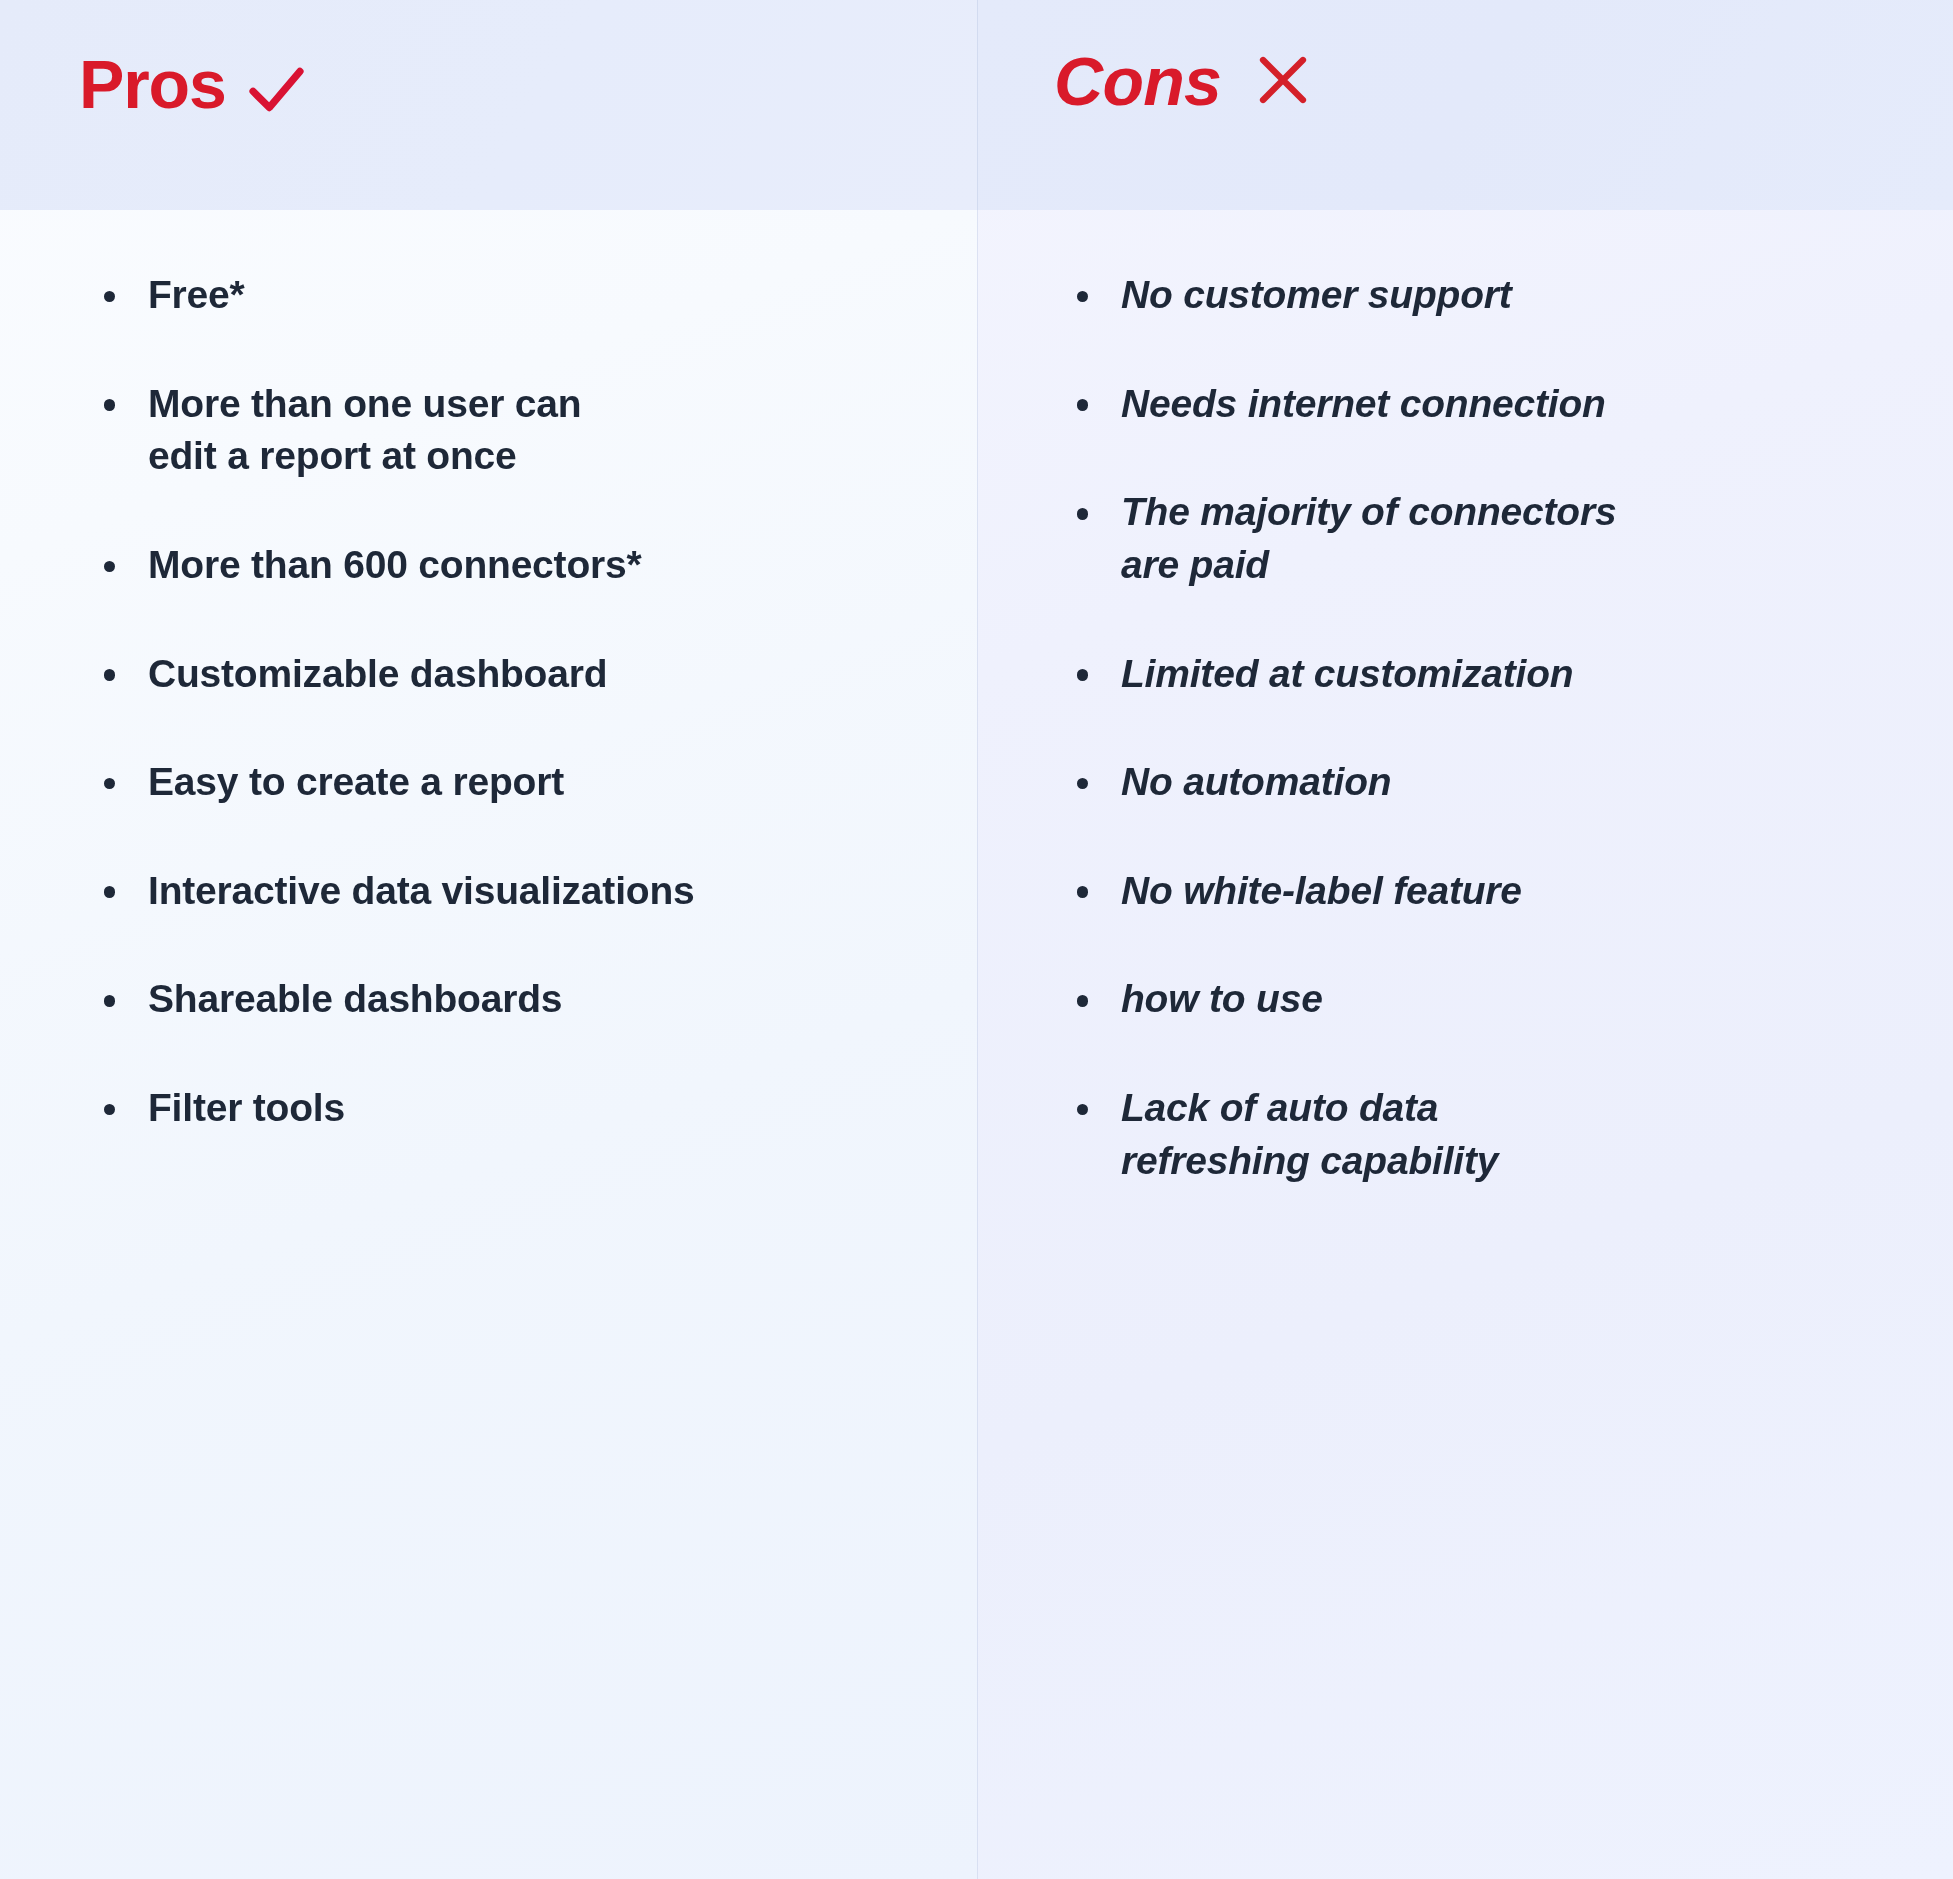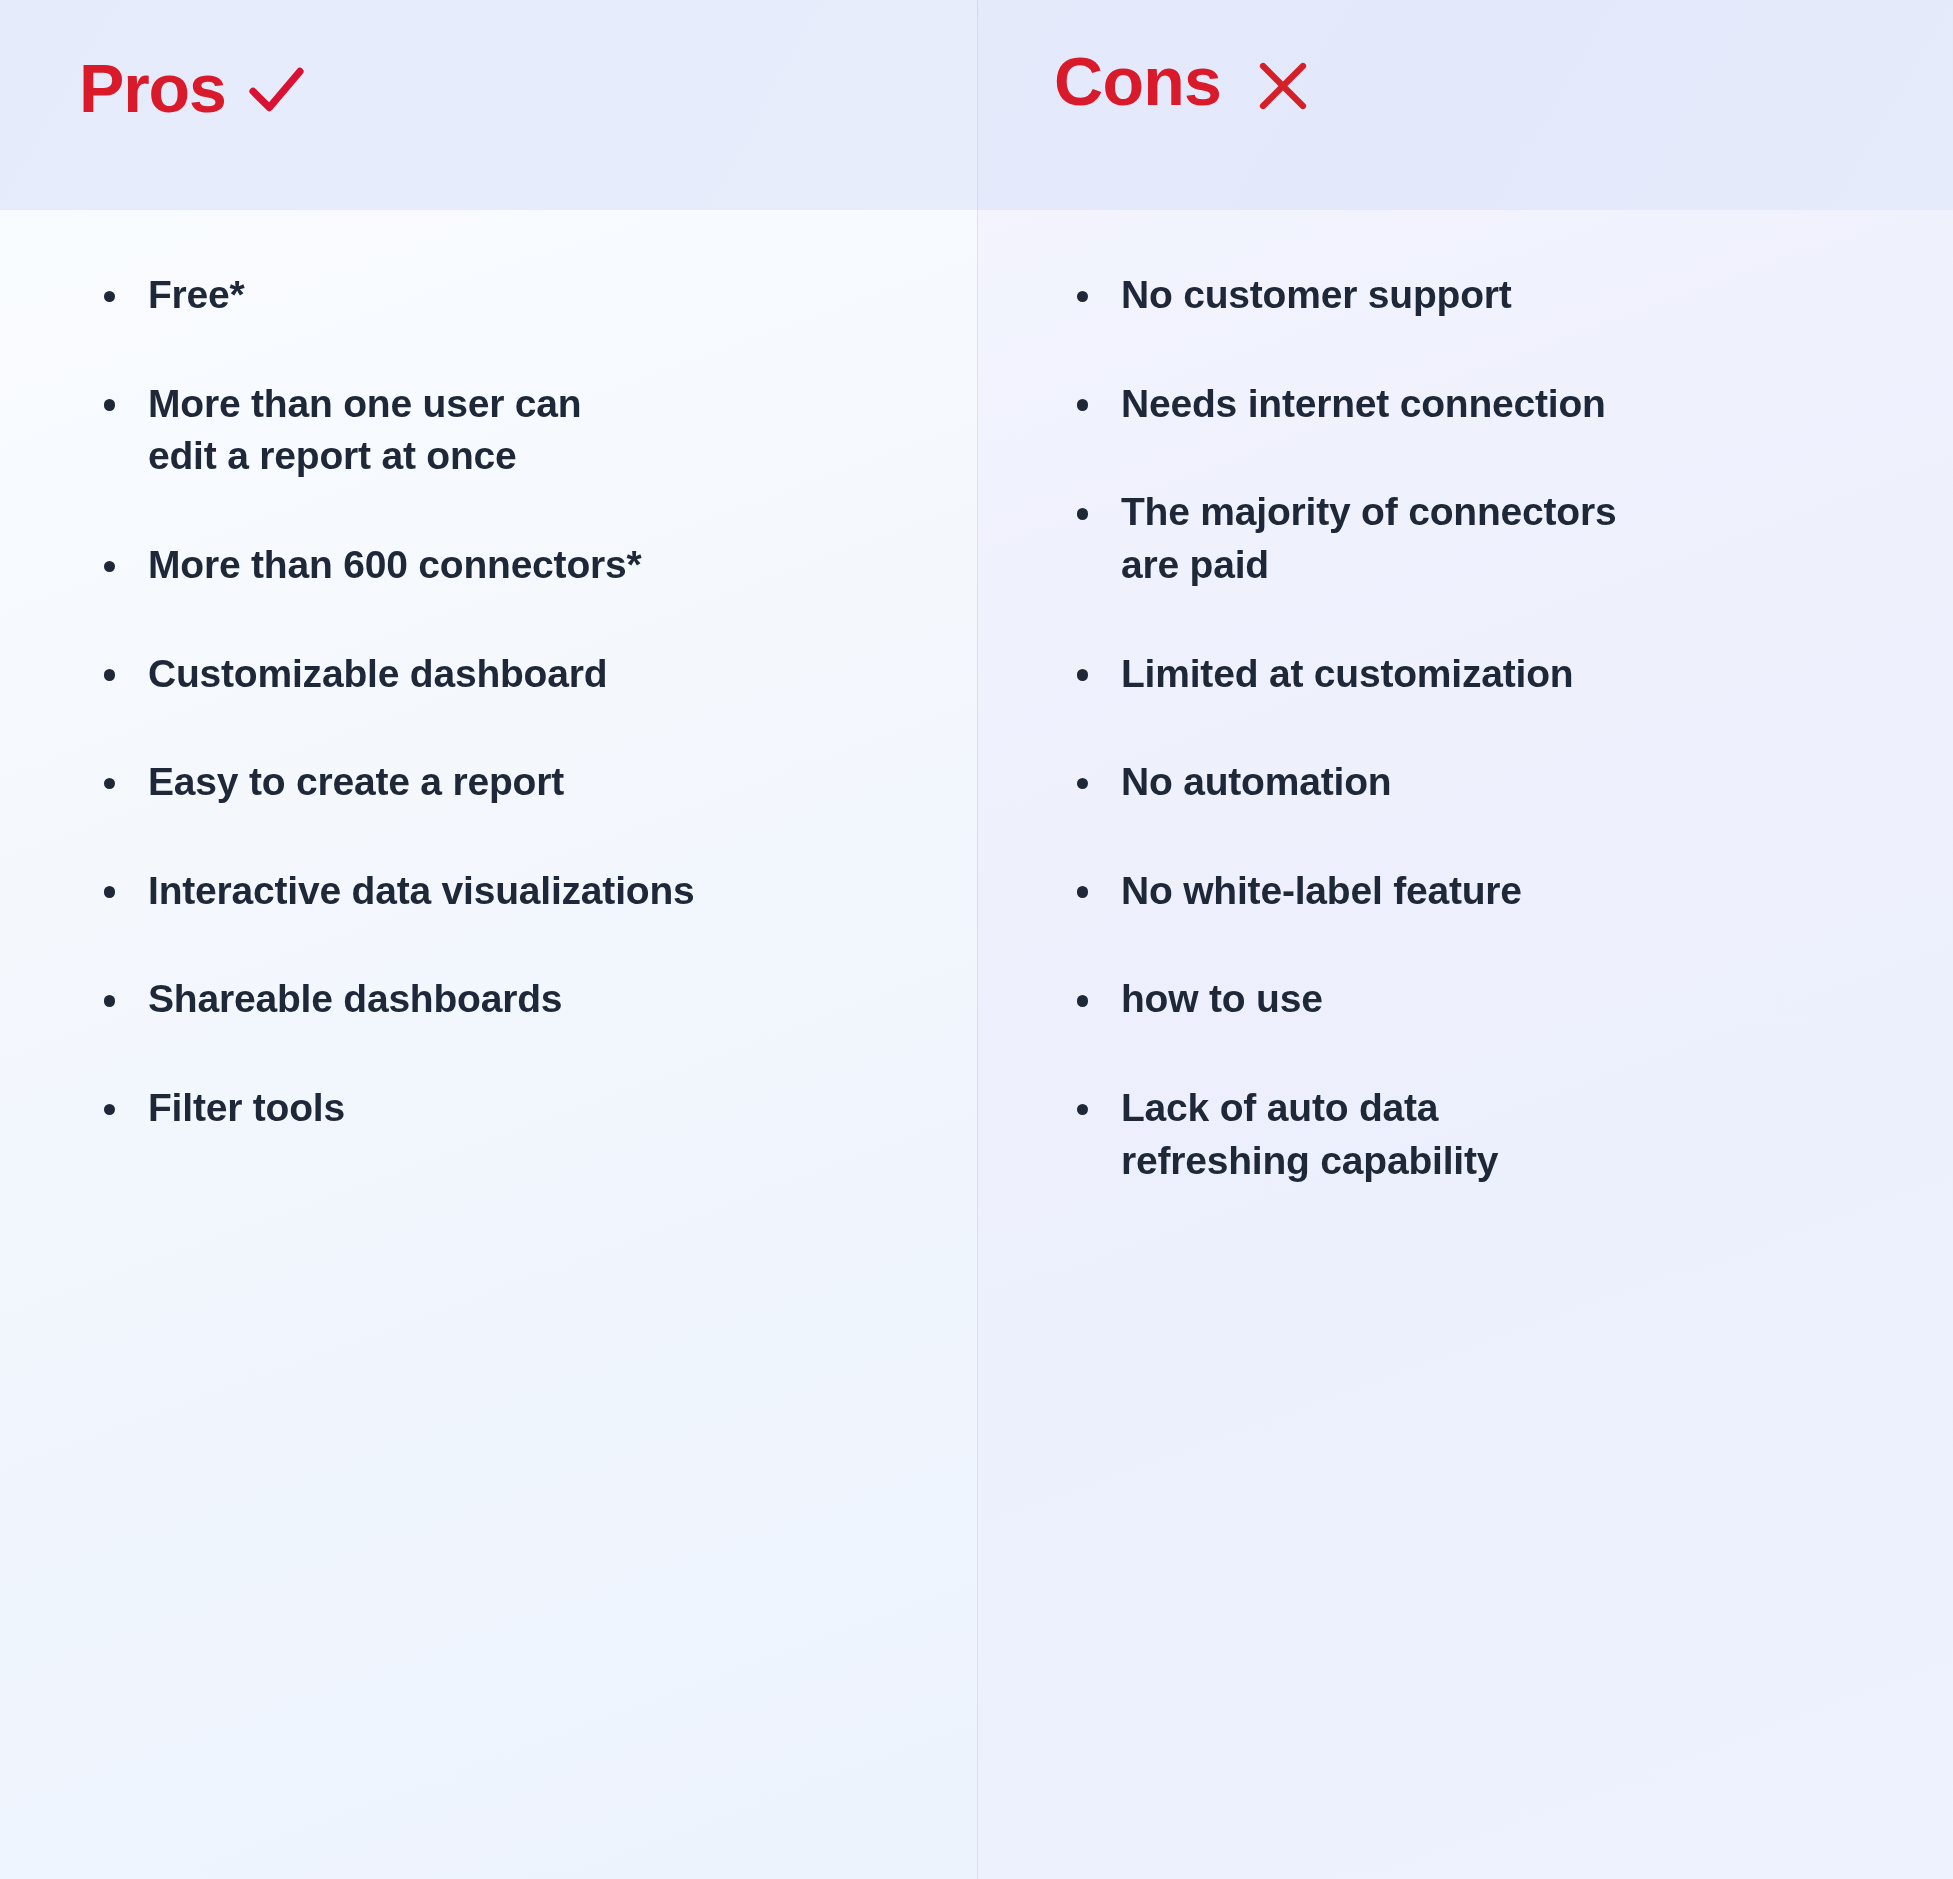--- a/index.html
+++ b/index.html
@@ -32,20 +32,21 @@
   }
   .column.pros {
     width: 977px;
     background:
       linear-gradient(160deg, #FAFCFF 0%, #F7FAFE 25%, #F1F6FD 60%, #EDF3FD 100%);
   }
   .column.cons {
     width: 976px;
     background:
       linear-gradient(160deg, #F4F5FE 0%, #EFF1FD 30%, #ECEFFC 65%, #EEF2FE 100%);
+    font-style: italic;
   }
 
   
   .head-band {
     position: absolute;
     top: 0;
     left: 0;
     width: 100%;
     height: 210px;
     box-sizing: border-box;
@@ -53,21 +54,21 @@
   .column.pros .head-band {
     background: linear-gradient(120deg, #E5EBFA 0%, #E6ECFB 55%, #E8EDFB 100%);
   }
   .column.cons .head-band {
     background: linear-gradient(120deg, #E4EAFA 0%, #E3E9FA 50%, #E5EBFB 100%);
   }
 
   .head-inner {
     position: absolute;
     display: flex;
-    align-items: flex-end;
+    align-items: flex-start;
     gap: 18px;
   }
   .column.pros .head-inner { left: 79px; top: 50px; }
   .column.cons .head-inner { left: 77px; top: 47px; }
 
   .head-title {
     font-size: 68px;
     font-weight: 700;
     letter-spacing: -1.1px;
     line-height: 1;

